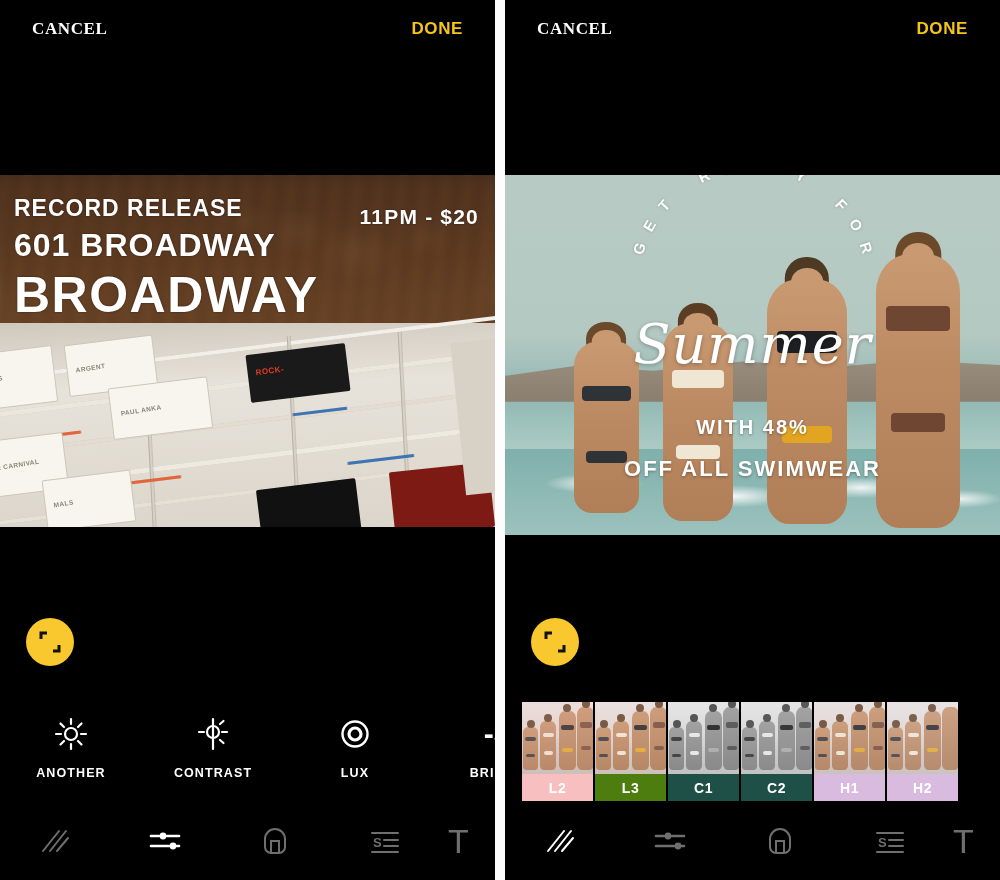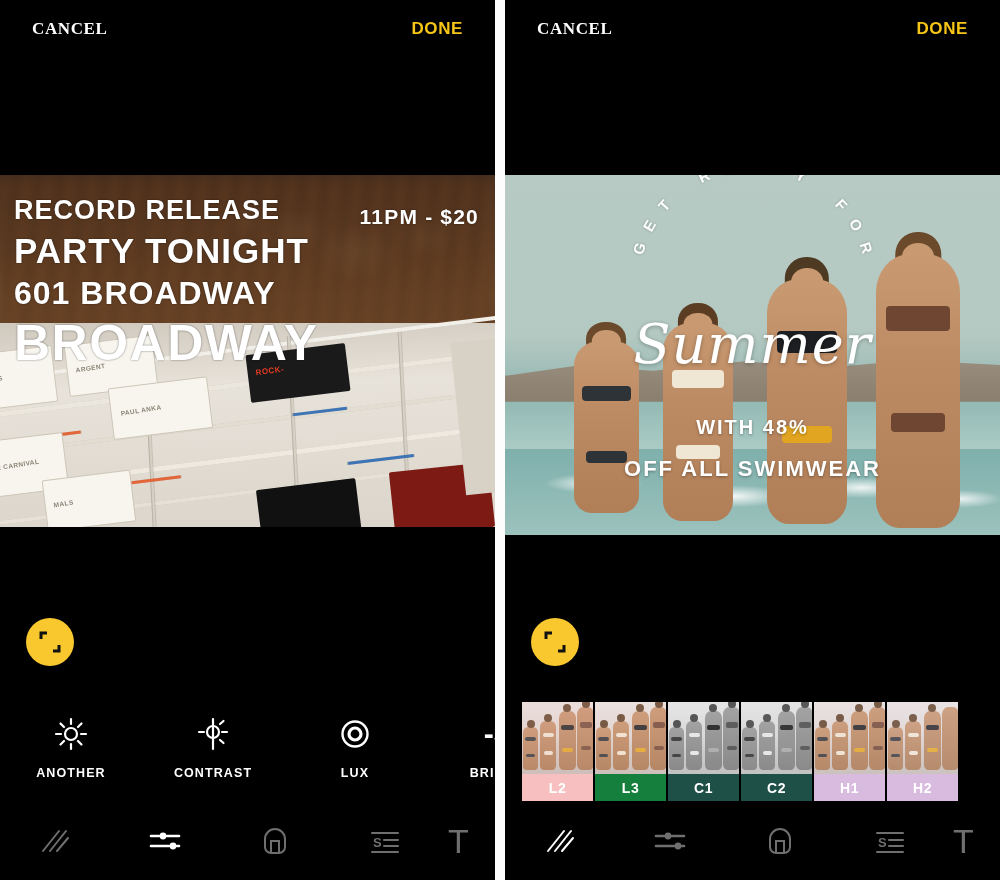--- a/index.html
+++ b/index.html
@@ -54,21 +54,21 @@
   .redblock { position:absolute; background:#1a1a1a; border-radius:2px; }
   .redblock em { position:absolute; left:8%; top:30%; font-style:normal;
      font-size:8px; font-weight:bold; color:#e03c22; letter-spacing:.5px; }
   .spine { position:absolute; background:#e6e1d6; }
 
   
   .poster-left { position:absolute; inset:0; z-index:3; padding:22px 16px 0 14px; }
   .pl-line { color:#ffffff; font-weight:bold; letter-spacing:1px;
      line-height:1.0; margin-bottom:9px;
      text-shadow:0 0 2px rgba(0,0,0,.55); }
-  .pl-1 { font-size:27px; }
+  .pl-1 { font-size:23px; }
   .pl-2 { font-size:35px; }
   .pl-3 { font-size:32px; }
   .pl-4 { font-size:50px; letter-spacing:1.5px; }
   .pl-right { position:absolute; right:16px; top:24px; text-align:right; }
   .pl-date { color:#fff; font-size:31px; font-weight:bold; letter-spacing:1px;
      text-shadow:0 0 2px rgba(0,0,0,.5); }
   .pl-time { color:#fff; font-size:21px; font-weight:bold; letter-spacing:1.2px;
      margin-top:6px; text-shadow:0 0 2px rgba(0,0,0,.5); }
 
   
@@ -204,21 +204,20 @@
             <em>ROCK-</em>
           </div>
           <div class="redblock" style="left:52%;top:74%;width:18%;height:26%;transform:rotate(-7deg);background:#111;"></div>
           <div class="redblock" style="left:76%;top:66%;width:18%;height:30%;transform:rotate(-6deg);background:#7d1a14;"></div>
           <div class="spine" style="left:88%;top:8%;width:9%;height:70%;transform:rotate(-6deg);background:#d8d2c6;"></div>
         </div>
       </div>
 
       <div class="poster-left">
         <div class="pl-line pl-1">RECORD RELEASE</div>
-        <div class="pl-line pl-2">PARTY TONIGHT</div>
         <div class="pl-line pl-3">601 BROADWAY</div>
         <div class="pl-line pl-4">BROADWAY</div>
         <div class="pl-right">
           <div class="pl-time">11PM - $20</div>
         </div>
       </div>
     </div>
 
     <div class="fab">
       <svg width="22" height="22" viewBox="0 0 22 22">
@@ -438,21 +437,21 @@
               <div style="position: absolute; left: 14%; width: 72%; height: 9%; top: 24%; border-radius: 2px; background: rgb(29, 31, 34);"></div>
               <div style="position: absolute; left: 20%; width: 60%; height: 7%; top: 62%; border-radius: 2px; background: rgb(226, 165, 33);"></div>
             </div>
             <div class="tfig" style="left: 78%; width: 24%; height: 88%;">
               <div class="h"></div>
               <div style="position: absolute; left: 14%; width: 72%; height: 9%; top: 24%; border-radius: 2px; background: rgb(111, 70, 50);"></div>
               <div style="position: absolute; left: 20%; width: 60%; height: 7%; top: 62%; border-radius: 2px; background: rgb(111, 70, 50);"></div>
             </div>
             <div class="tint" style="background: rgba(250, 210, 205, 0.18);"></div>
           </div>
-          <div class="tband" style="background: #15803d;">L3</div>
+          <div class="tband" style="background: #4d7c0f;">L3</div>
         </div>
         <div class="ftile">
           <div class="thumb" style="filter: grayscale(1);">
             <div class="tfig" style="left: 2%; width: 20%; height: 60%;">
               <div class="h"></div>
               <div style="position: absolute; left: 14%; width: 72%; height: 9%; top: 24%; border-radius: 2px; background: rgb(47, 51, 56);"></div>
               <div style="position: absolute; left: 20%; width: 60%; height: 7%; top: 62%; border-radius: 2px; background: rgb(47, 51, 56);"></div>
             </div>
             <div class="tfig" style="left: 26%; width: 22%; height: 68%;">
               <div class="h"></div>

